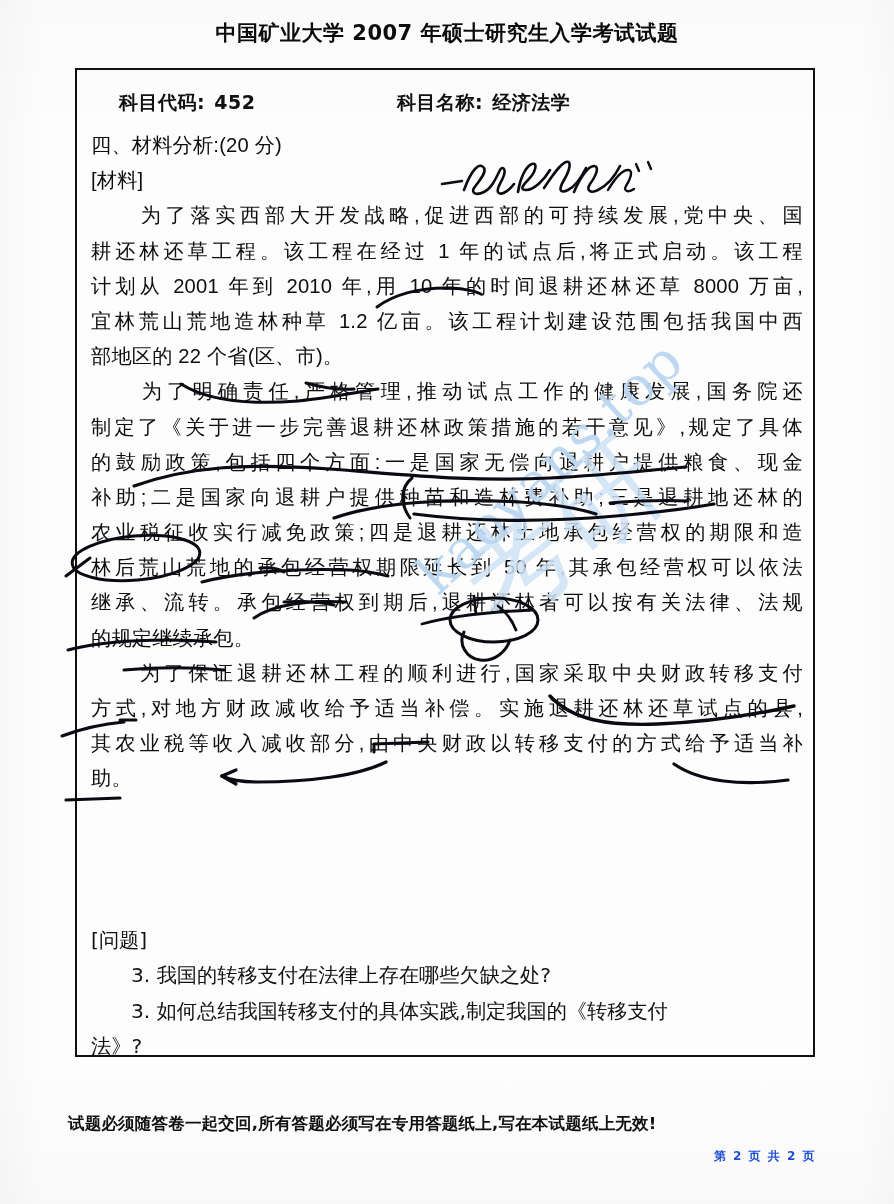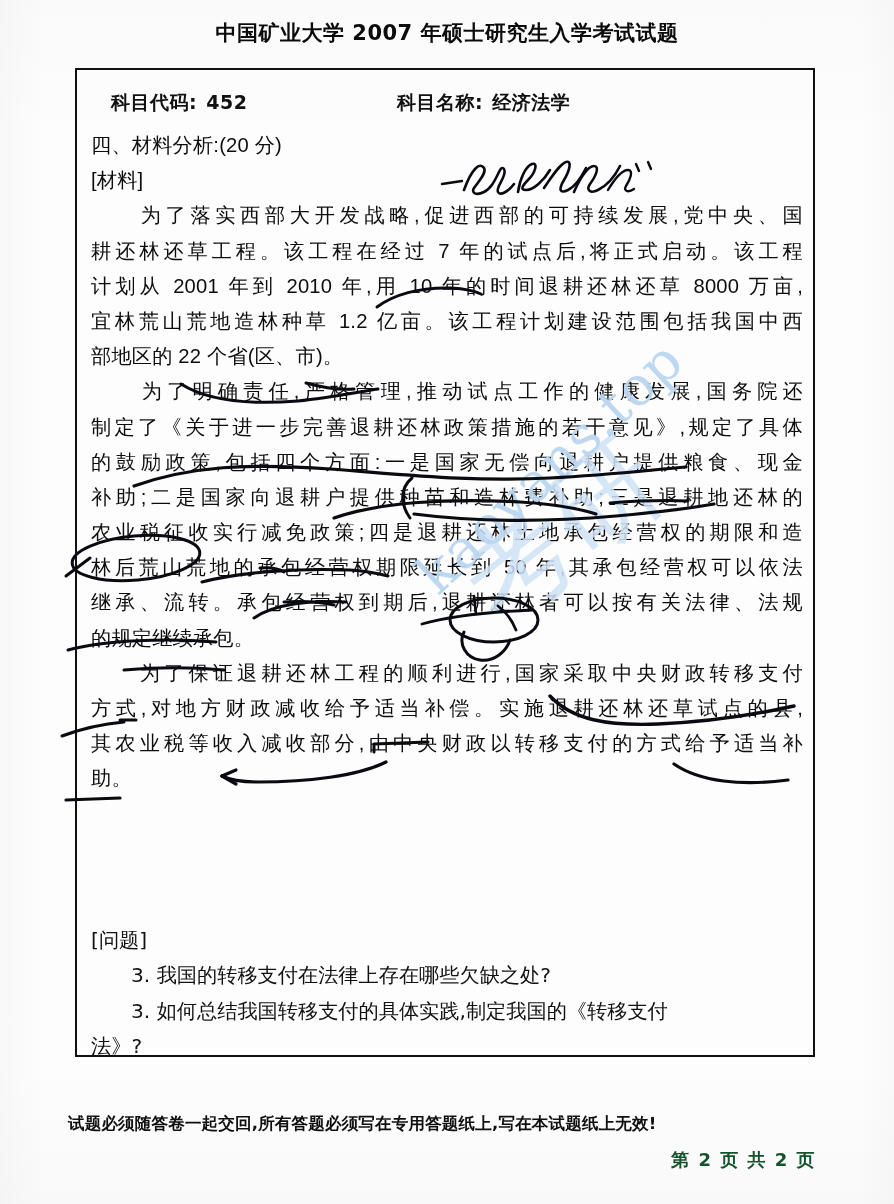--- a/index.html
+++ b/index.html
@@ -68,21 +68,21 @@
     width: 740px;
     height: 34px;
     display: flex;
     align-items: center;
     font-weight: bold;
     font-size: 19px;
     letter-spacing: 0.5px;
   }
   #subject-code-group {
     position: absolute;
-    left: 34px;
+    left: 42px;
     white-space: nowrap;
   }
   #subject-name-group {
     position: absolute;
     left: 320px;
     white-space: nowrap;
   }
   .lbl { margin-right: 2px; }
 
   
@@ -178,22 +178,22 @@
     font-size: 16.5px;
     color: #101010;
     white-space: nowrap;
     letter-spacing: 0.2px;
   }
   #page-number {
     position: absolute;
     right: 78px;
     top: 1148px;
     font-weight: bold;
-    font-size: 18px;
-    color: #14532d;
+    font-size: 12px;
+    color: #1d4ed8;
     white-space: nowrap;
     letter-spacing: 1.5px;
   }
 </style>
 </head>
 <body>
 
 <div id="page">
 
   <div id="paper-grain"></div>
@@ -211,21 +211,21 @@
         <span class="lbl">科目名称:</span>
         <span>经济法学</span>
       </div>
     </div>
 
     <div id="body-text">
       <div class="tline">四、材料分析:(20 分)</div>
       <div class="tline">[材料]</div>
 
       <div class="tline justify">　　为了落实西部大开发战略,促进西部的可持续发展,党中央、国</div>
-      <div class="tline justify">耕还林还草工程。该工程在经过 7 年的试点后,将正式启动。该工程</div>
+      <div class="tline justify">耕还林还草工程。该工程在经过 1 年的试点后,将正式启动。该工程</div>
       <div class="tline justify">计划从 2001 年到 2010 年,用 10 年的时间退耕还林还草 8000 万亩,</div>
       <div class="tline justify">宜林荒山荒地造林种草 1.2 亿亩。该工程计划建设范围包括我国中西</div>
       <div class="tline last">部地区的 22 个省(区、市)。</div>
       <div class="tline justify">　　为了明确责任,严格管理,推动试点工作的健康发展,国务院还</div>
       <div class="tline justify">制定了《关于进一步完善退耕还林政策措施的若干意见》,规定了具体</div>
       <div class="tline justify">的鼓励政策,包括四个方面:一是国家无偿向退耕户提供粮食、现金</div>
       <div class="tline justify">补助;二是国家向退耕户提供种苗和造林费补助;三是退耕地还林的</div>
       <div class="tline justify">农业税征收实行减免政策;四是退耕还林土地承包经营权的期限和造</div>
       <div class="tline justify">林后荒山荒地的承包经营权期限延长到 50 年,其承包经营权可以依法</div>
       <div class="tline justify">继承、流转。承包经营权到期后,退耕还林者可以按有关法律、法规</div>

